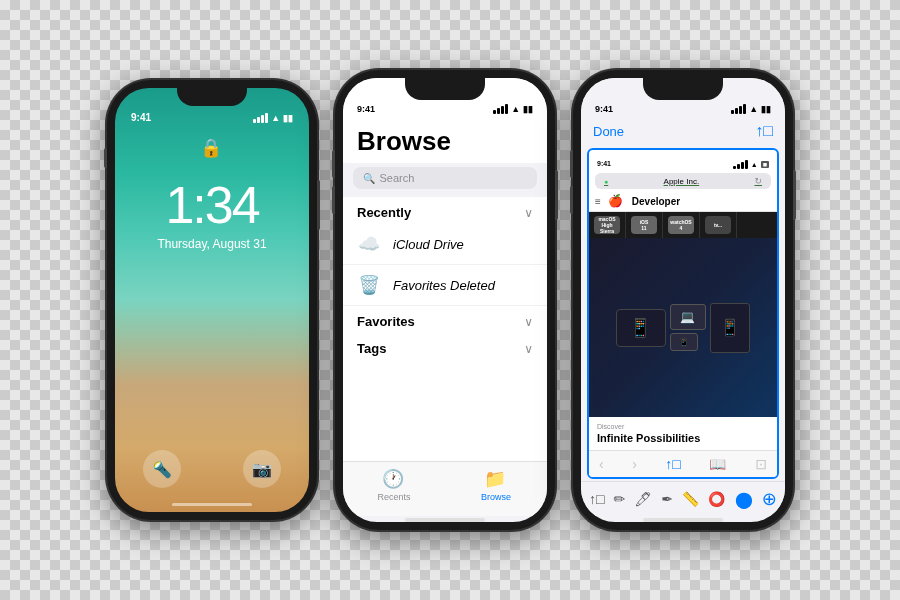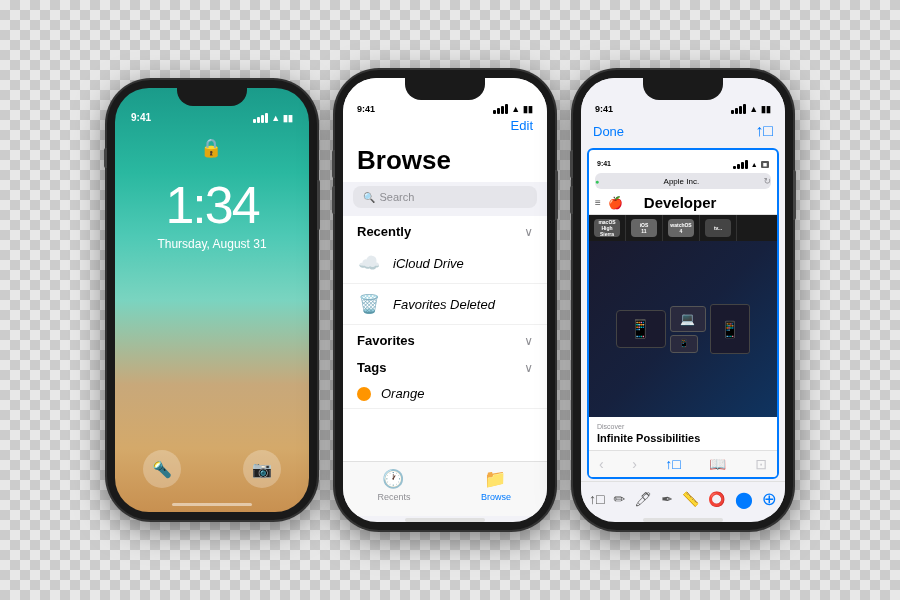--- a/index.html
+++ b/index.html
@@ -364,26 +364,27 @@
       display: flex;
       justify-content: space-between;
       padding: 10px 8px 2px;
       font-size: 7px;
       font-weight: 600;
     }
     .safari-inner-urlbar {
       background: #e5e5ea;
       border-radius: 6px;
       margin: 2px 6px;
-      padding: 3px 0;
+      padding: 3px 9px;
       font-size: 8px;
       color: #3c763d;
       display: flex;
       align-items: center;
       justify-content: space-between;
+      text-decoration: underline;
     }
     .safari-inner-nav {
       display: flex;
       align-items: center;
       padding: 3px 6px;
       border-bottom: 1px solid #e0e0e0;
       gap: 4px;
     }
     .safari-inner-tabs {
       display: flex;
@@ -522,23 +523,20 @@
             <div class="signal-bar" style="height:4px;background:#000;"></div>
             <div class="signal-bar" style="height:6px;background:#000;"></div>
             <div class="signal-bar" style="height:8px;background:#000;"></div>
             <div class="signal-bar" style="height:10px;background:#000;"></div>
           </div>
           <span style="font-size:9px;color:#000;">▲</span>
           <span style="font-size:9px;color:#000;">▮▮</span>
         </div>
       </div>
 
-      <div style="background:white; padding: 0 14px 4px; display:flex; justify-content:flex-end;">
-        <span class="files-nav-edit">Edit</span>
-      </div>
 
       <div class="files-title">Browse</div>
 
       <div class="files-search">
         <span style="color:#8e8e93;font-size:10px;">🔍</span>
         <span style="font-size:11px;color:#8e8e93;">Search</span>
       </div>
 
       <div class="files-content">
 
@@ -556,24 +554,20 @@
         </div>
 
         <div class="files-section-header">
           <span class="files-section-title">Favorites</span>
           <span class="files-chevron">∨</span>
         </div>
 
         <div class="files-section-header">
           <span class="files-section-title">Tags</span>
           <span class="files-chevron">∨</span>
-        </div>
-        <div class="files-row">
-          <div class="tag-dot" style="background:#ff9500;"></div>
-          <span class="files-row-text">Orange</span>
         </div>
 
       </div>
 
       <div class="files-tabbar">
         <div class="files-tab">
           <span class="files-tab-icon">🕐</span>
           <span class="files-tab-label">Recents</span>
         </div>
         <div class="files-tab active">
@@ -631,21 +625,21 @@
 
         <div class="safari-inner-urlbar">
           <span style="color:#34c759;font-size:7px;">●</span>
           <span style="font-size:8px;color:#000;flex:1;text-align:center;">Apple Inc.</span>
           <span style="font-size:9px;color:#8e8e93;">↻</span>
         </div>
 
         <div class="safari-inner-nav">
           <span style="font-size:10px;color:#555;">≡</span>
           <span style="font-size:12px;margin-left:4px;">🍎</span>
-          <span style="font-size:15px;font-weight:600;margin-left:16px;">Developer</span>
+          <span style="font-size:10px;font-weight:600;margin-left:4px;">Developer</span>
         </div>
 
         <div class="safari-inner-tabs">
           <div class="safari-tab-item">
             <div class="safari-tab-badge" style="background:#555;font-size:5px;line-height:1.2;text-align:center;">
               <span style="font-size:5px;color:white;">macOS<br>High Sierra</span>
             </div>
           </div>
           <div class="safari-tab-item">
             <div class="safari-tab-badge" style="background:#666;font-size:5px;line-height:1.2;text-align:center;">

